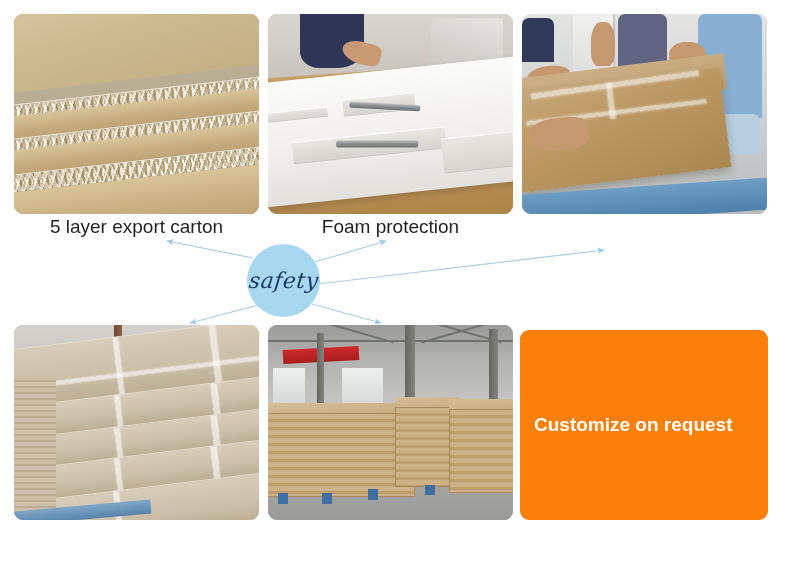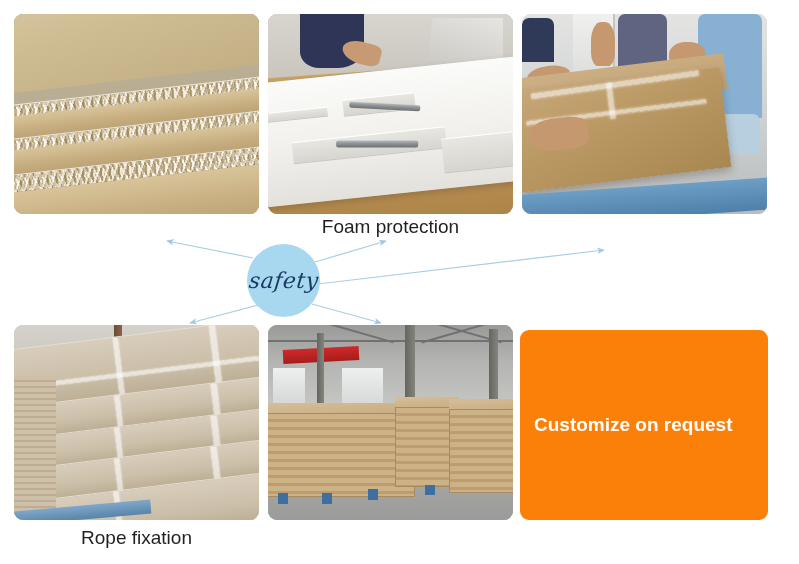--- a/index.html
+++ b/index.html
@@ -302,20 +302,21 @@
         <div class="cb-top" style="top:-18%; height:50%;"></div>
         <div class="cb-flute" style="top:38%;"></div>
         <div class="cb-slab" style="top:44%; height:11%;"></div>
         <div class="cb-flute" style="top:55%;"></div>
         <div class="cb-slab" style="top:61%; height:12%;"></div>
         <div class="cb-flute" style="top:73%; height:17px;"></div>
         <div class="cb-slab" style="top:82%; height:26%;"></div>
       </div>
     </div>
   </div>
+  <div class="caption" style="left:14px; top:216px; width:245px;">5 layer export carton</div>
 
   <div class="panel" style="left:268px; top:14px; width:245px; height:200px;">
     <div class="panel-img">
       <div class="foam-scene">
         <div class="foam-wall"></div>
         <div class="foam-sheet"></div>
         <div class="foam-person"></div>
         <div class="foam-arm"></div>
         <div class="foam-table"></div>
         <div class="foam-pack">
@@ -406,21 +407,20 @@
           <div class="rope-strap" style="left:72%; top:0; width:6px; height:100%;"></div>
         </div>
         <div class="rope-stack" style="top:83%; height:24%;">
           <div class="rope-strap" style="left:40%; top:0; width:5px; height:100%;"></div>
         </div>
         <div class="rope-endface" style="left:0; top:26%; width:17%; height:72%;"></div>
         <div class="rope-floorbar"></div>
       </div>
     </div>
   </div>
-  <div class="caption" style="left:14px; top:527px; width:245px;">Rope fixation</div>
 
   <div class="panel" style="left:268px; top:325px; width:245px; height:195px;">
     <div class="panel-img">
       <div class="wh-scene">
         <div class="wh-ceil">
           <div class="wh-truss" style="left:0;  top:18%; width:100%;"></div>
           <div class="wh-truss" style="left:18%; top:6%; width:34%; transform:rotate(16deg);"></div>
           <div class="wh-truss" style="left:62%; top:6%; width:34%; transform:rotate(-16deg);"></div>
           <div class="wh-truss" style="left:62%; top:6%; width:34%; transform:rotate(16deg);"></div>
         </div>

